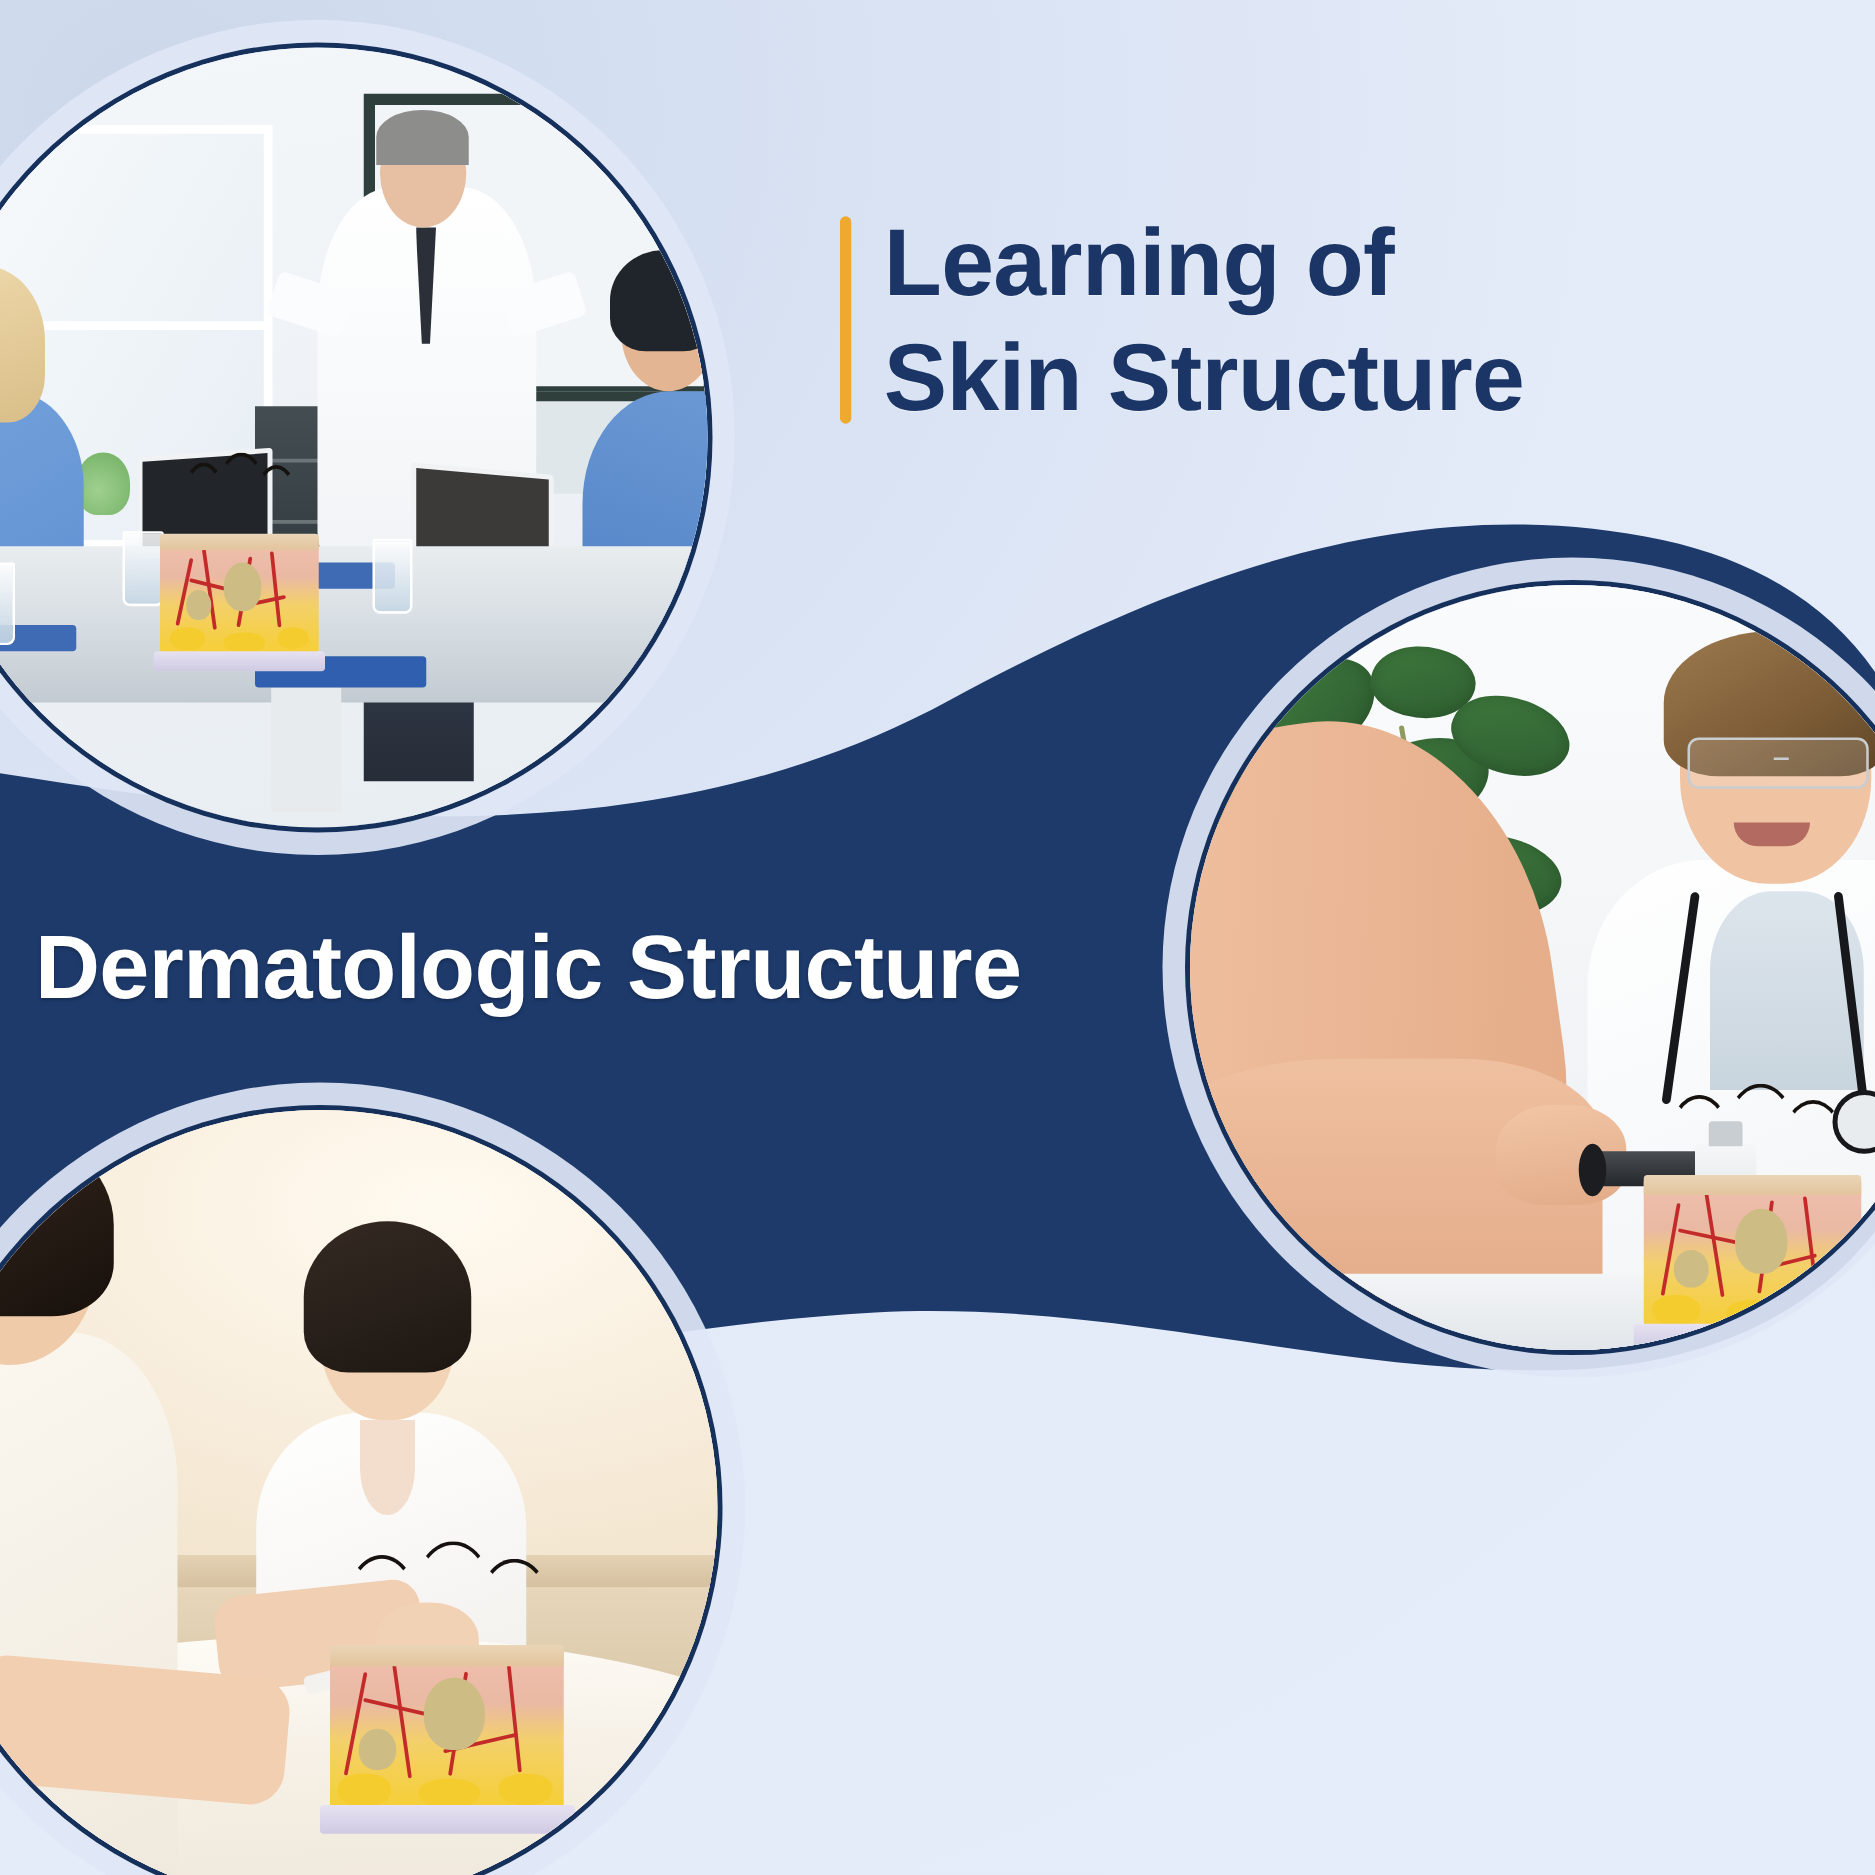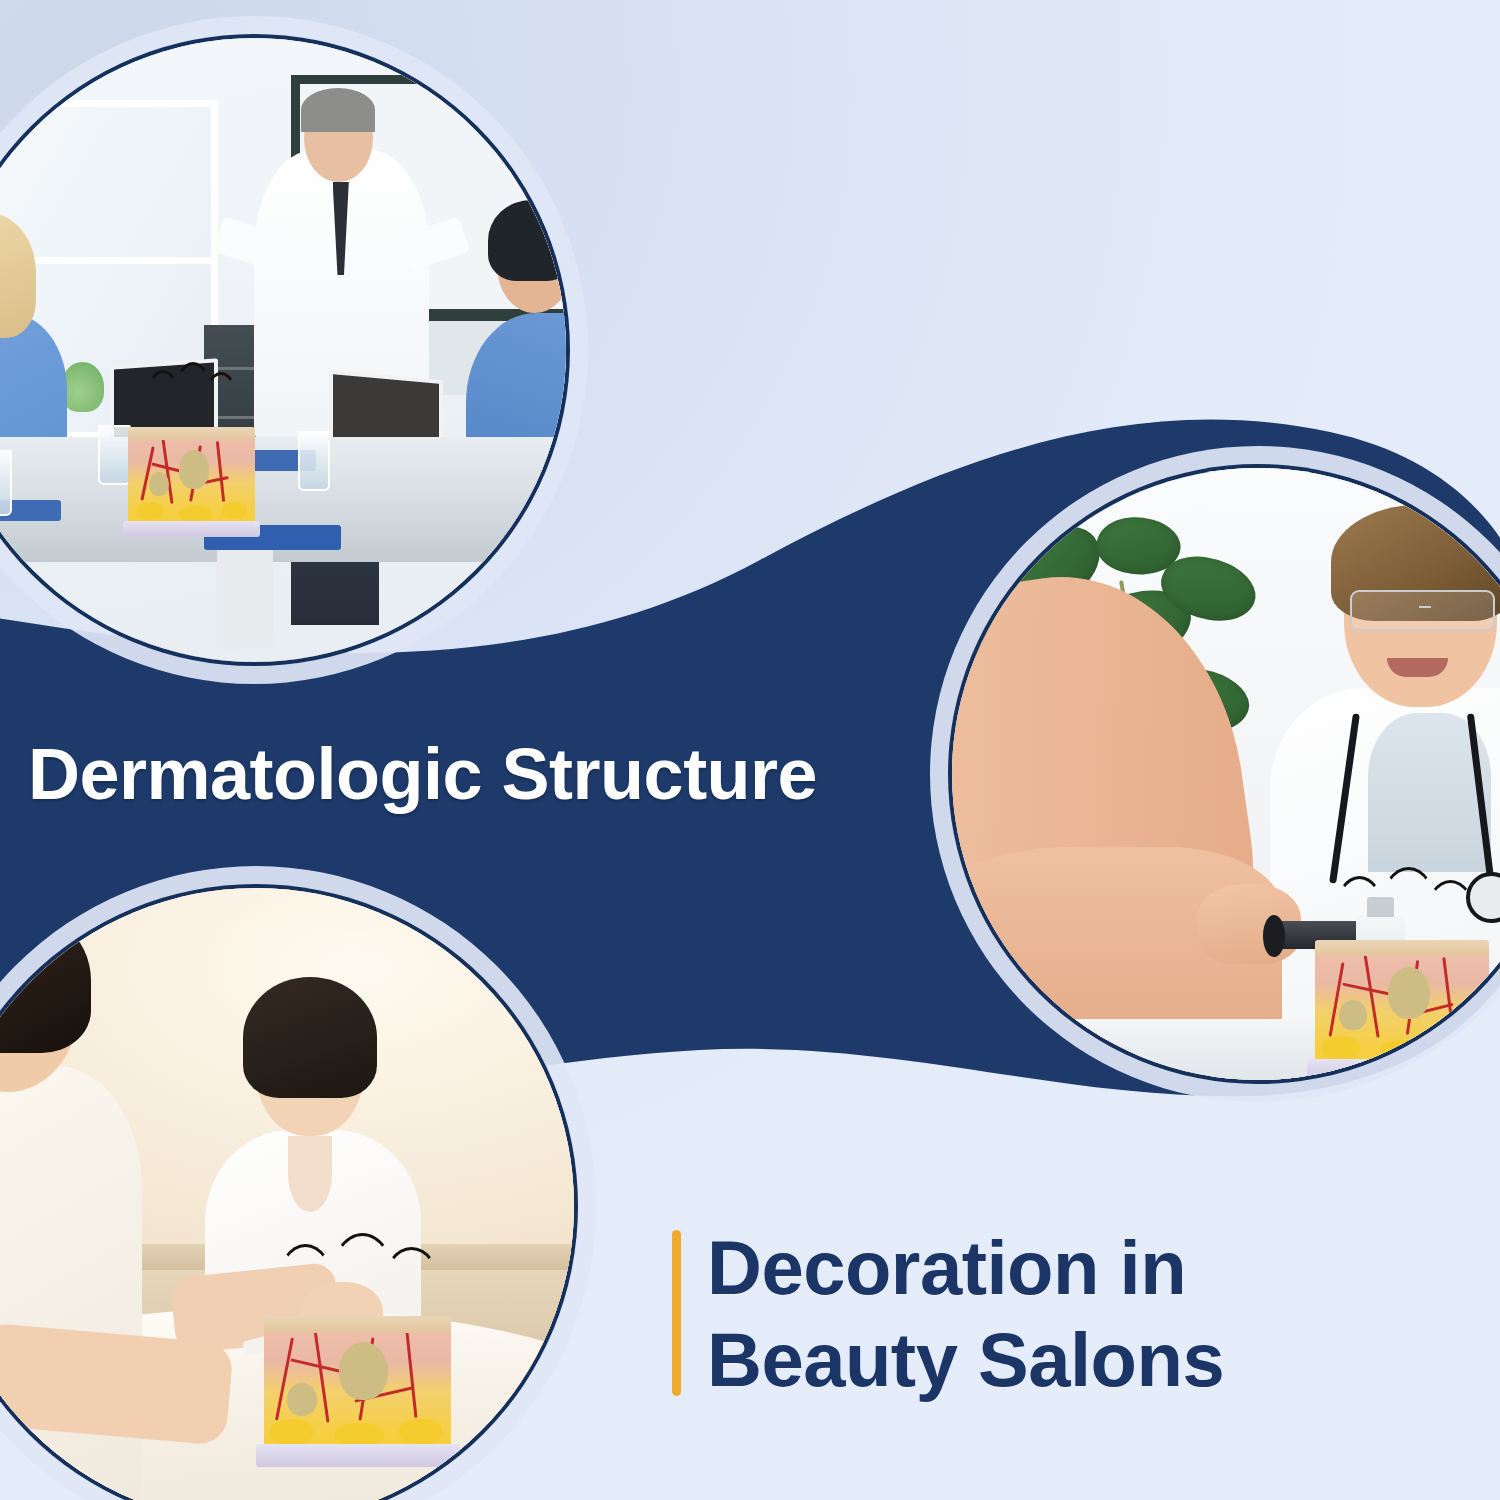--- a/index.html
+++ b/index.html
@@ -430,22 +430,22 @@
             <div class="sm-yellow" style="left:38%;bottom:0%;width:26%;height:18%;"></div>
             <div class="sm-yellow" style="left:72%;bottom:2%;width:23%;height:19%;"></div>
           </div>
           <div class="sm-top"></div>
           <div class="sm-base"></div>
         </div>
       </div>
     </div>
   </div>
 
+  <div class="headline" id="headline-learning">
+    <div class="accent-bar"></div>
+    <div class="headline-text">Learning of
+Skin Structure</div>
+  </div>
 
   <div id="center-title">Dermatologic Structure</div>
 
-  <div class="headline" id="headline-salon">
-    <div class="accent-bar"></div>
-    <div class="headline-text">Decoration in
-Beauty Salons</div>
-  </div>
 
 </div>
 
 </body></html>

